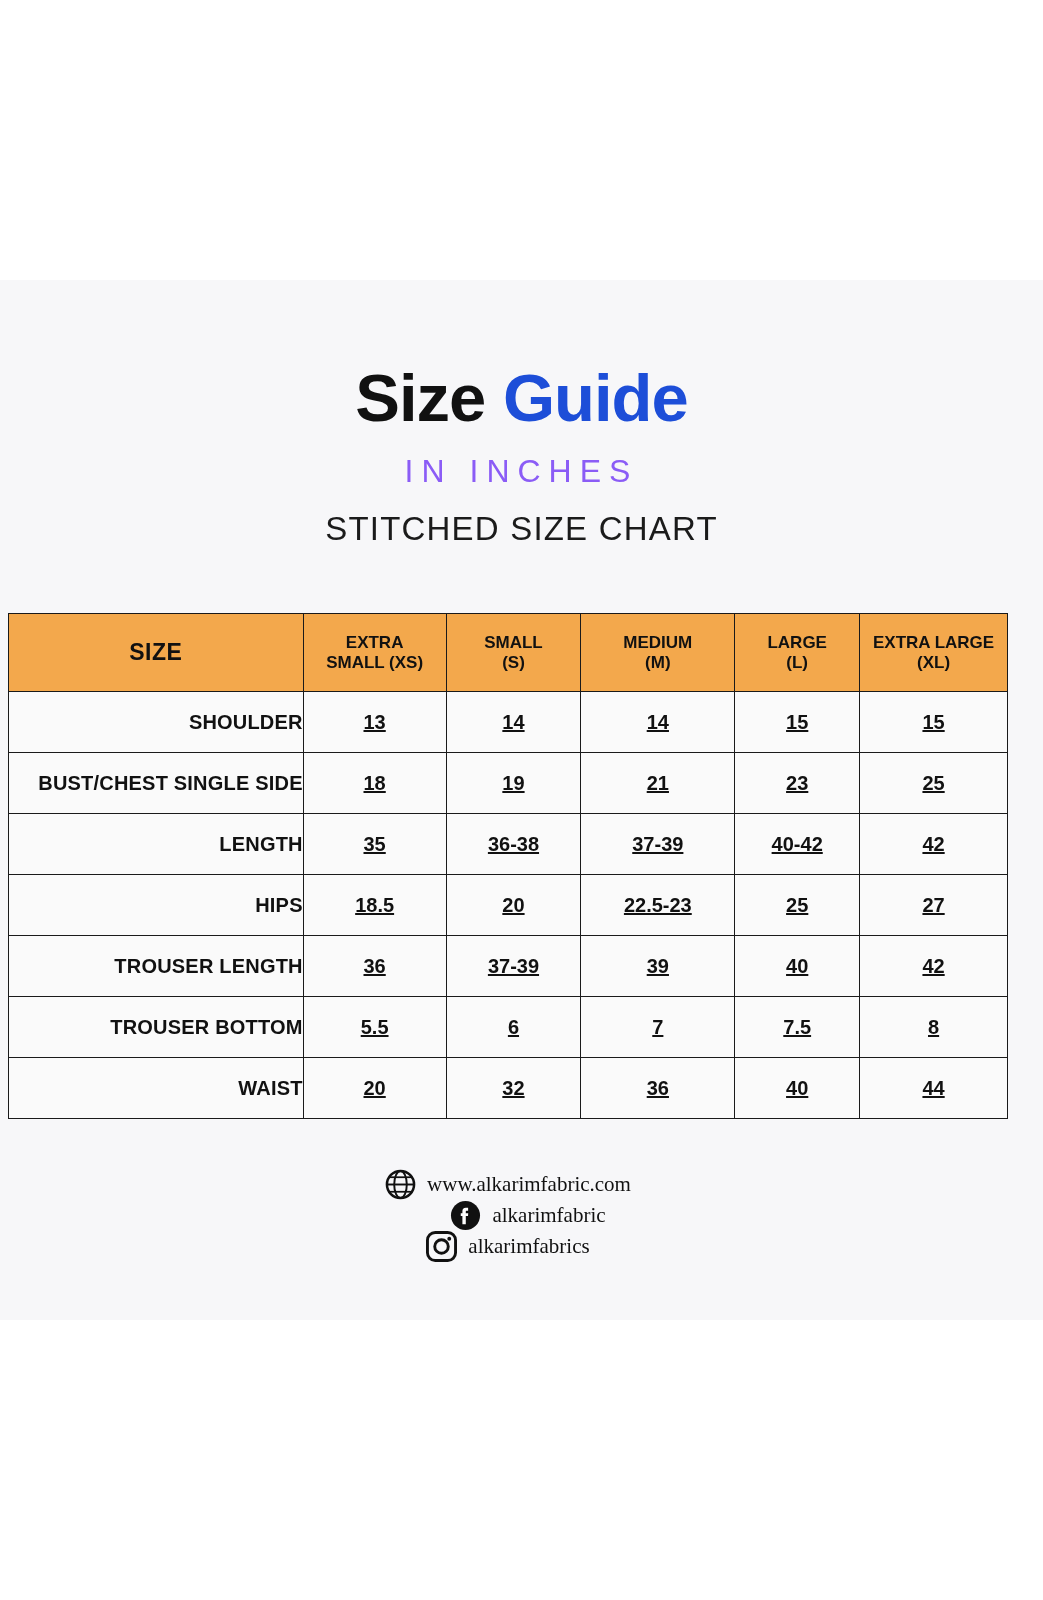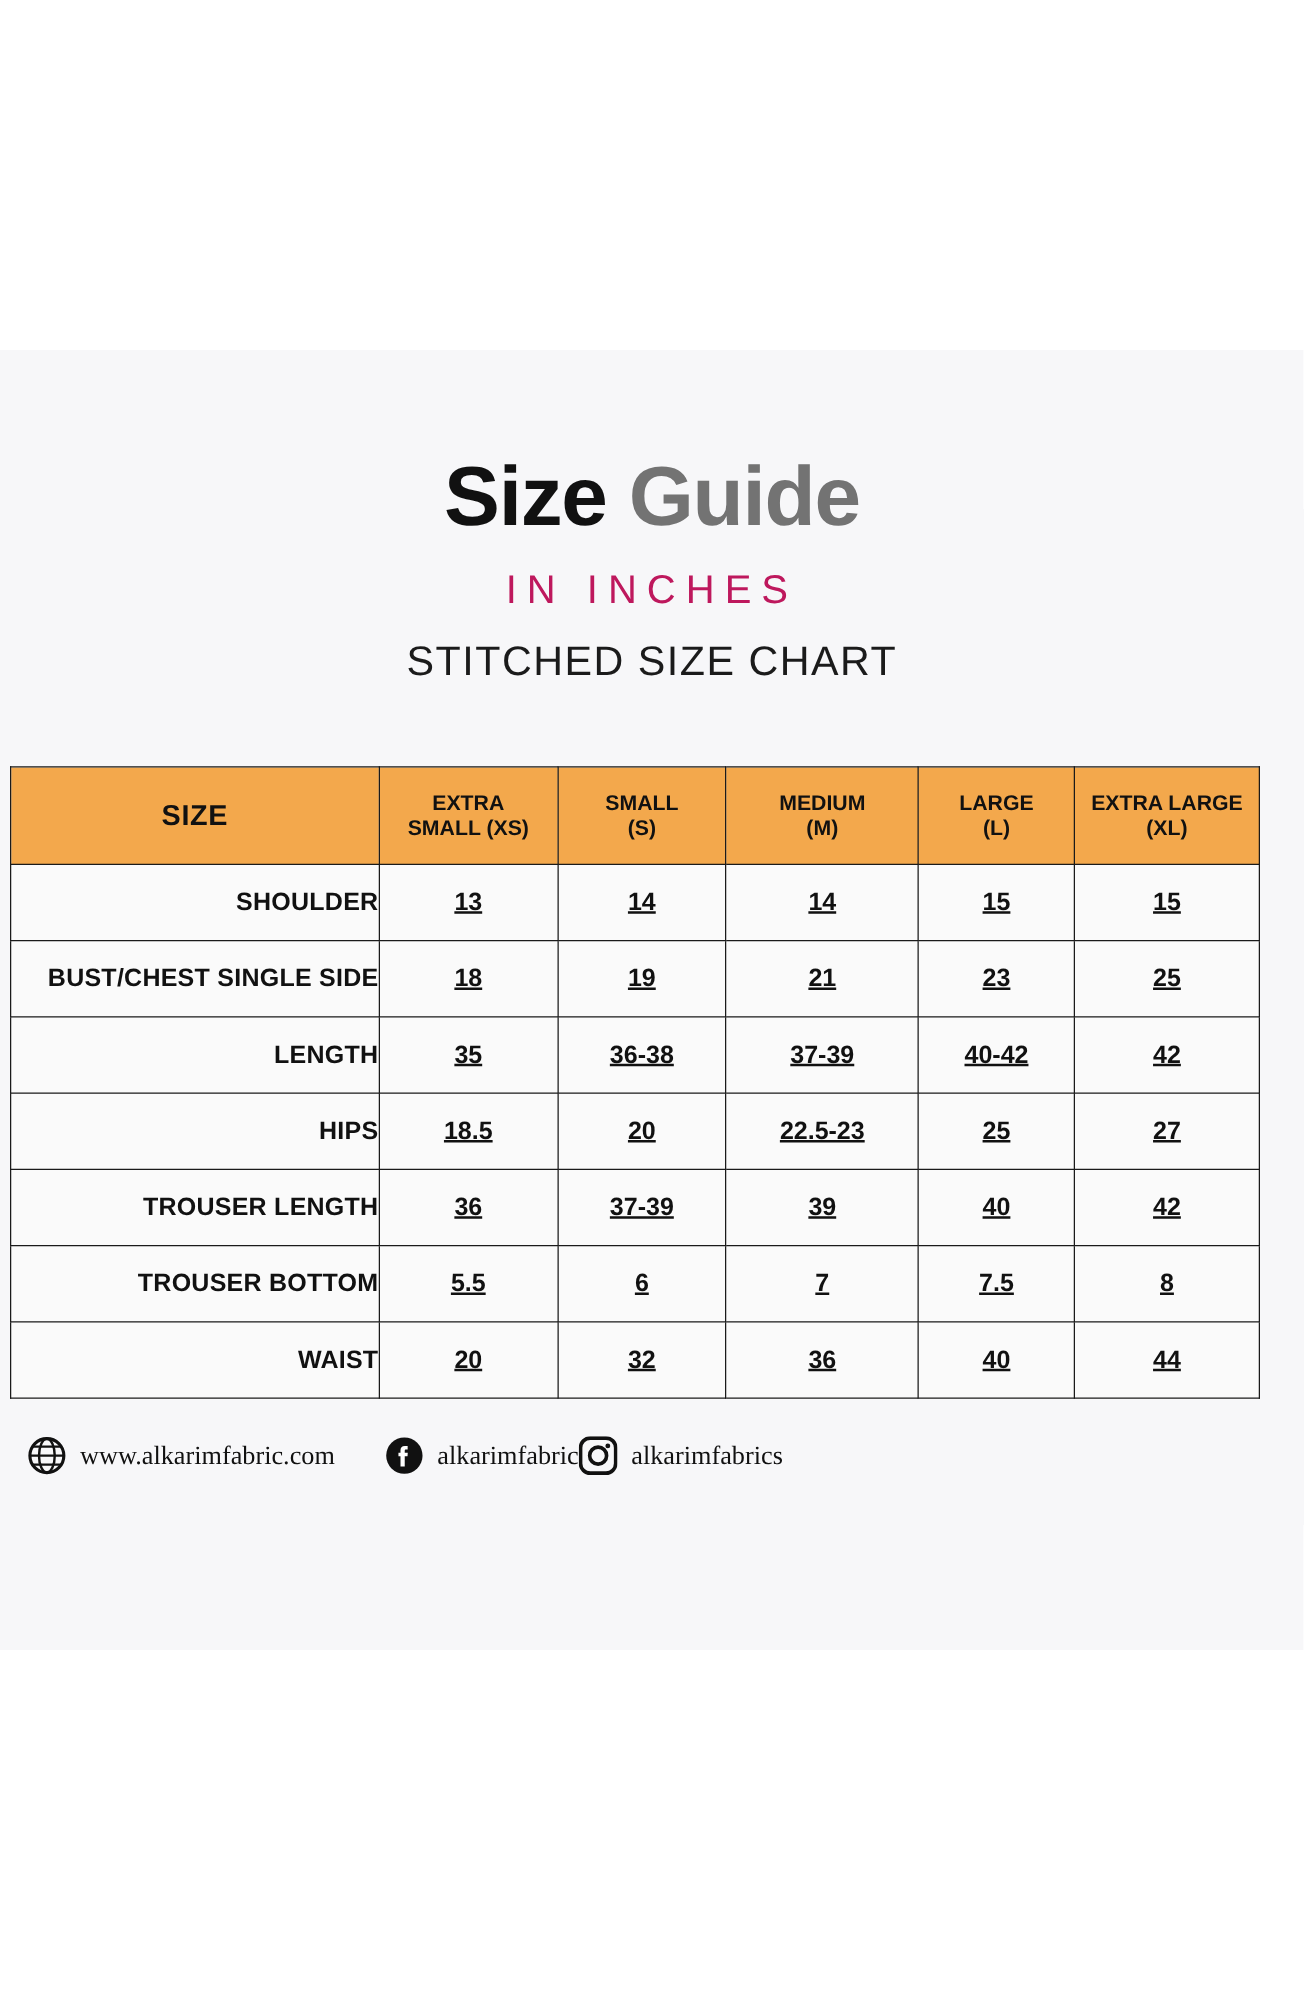--- a/index.html
+++ b/index.html
@@ -32,27 +32,27 @@
   }
   .title {
     font-size: 67px;
     font-weight: bold;
     letter-spacing: -1px;
     line-height: 1;
     margin: 0;
     color: #111111;
   }
   .title .accent {
-    color: #737373;
+    color: #1d4ed8;
   }
   .subtitle {
     margin-top: 22px;
     font-size: 32px;
     letter-spacing: 8px;
-    color: #be185d;
+    color: #8b5cf6;
     font-weight: 400;
   }
   .subtitle2 {
     margin-top: 20px;
     font-size: 33px;
     letter-spacing: 1.2px;
     color: #1b1b1b;
     font-weight: 400;
   }
   table.size-table {
@@ -101,27 +101,28 @@
   col.c0 { width: 295px; }
   col.c1 { width: 143px; }
   col.c2 { width: 135px; }
   col.c3 { width: 154px; }
   col.c4 { width: 125px; }
   col.c5 { width: 148px; }
 
   .footer {
     position: absolute;
     left: 8px;
-    top: 849px;
+    top: 889px;
     width: 1000px;
     height: 70px;
     display: flex;
     align-items: center;
     justify-content: flex-start;
     padding: 0 14px;
+    flex-direction: column;
   }
   .foot-item {
     display: flex;
     align-items: center;
     gap: 11px;
     font-size: 21px;
     color: #111111;
     font-family: "Liberation Serif", serif;
   }
   .foot-item.center { margin-left: 40px; }

